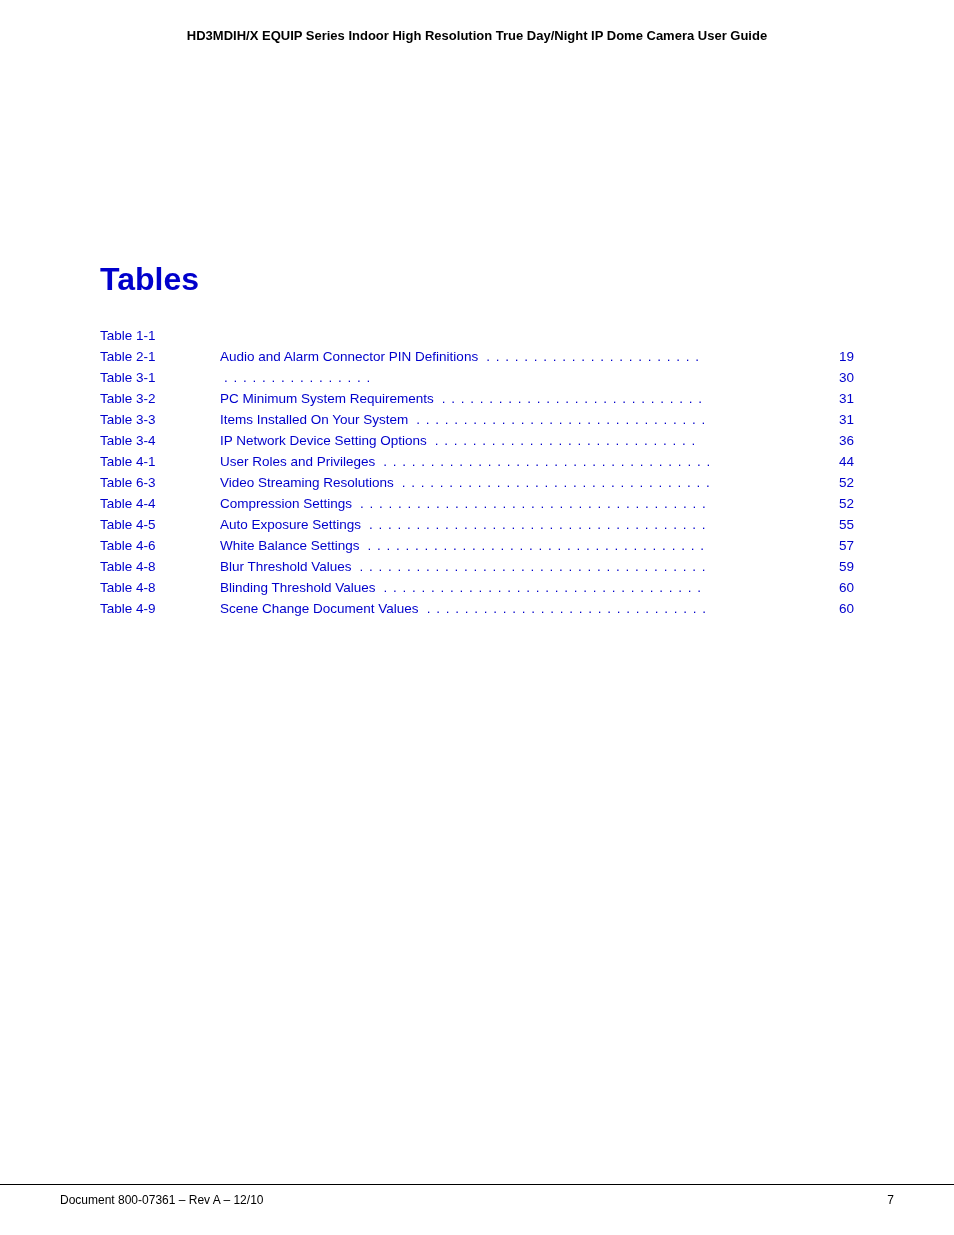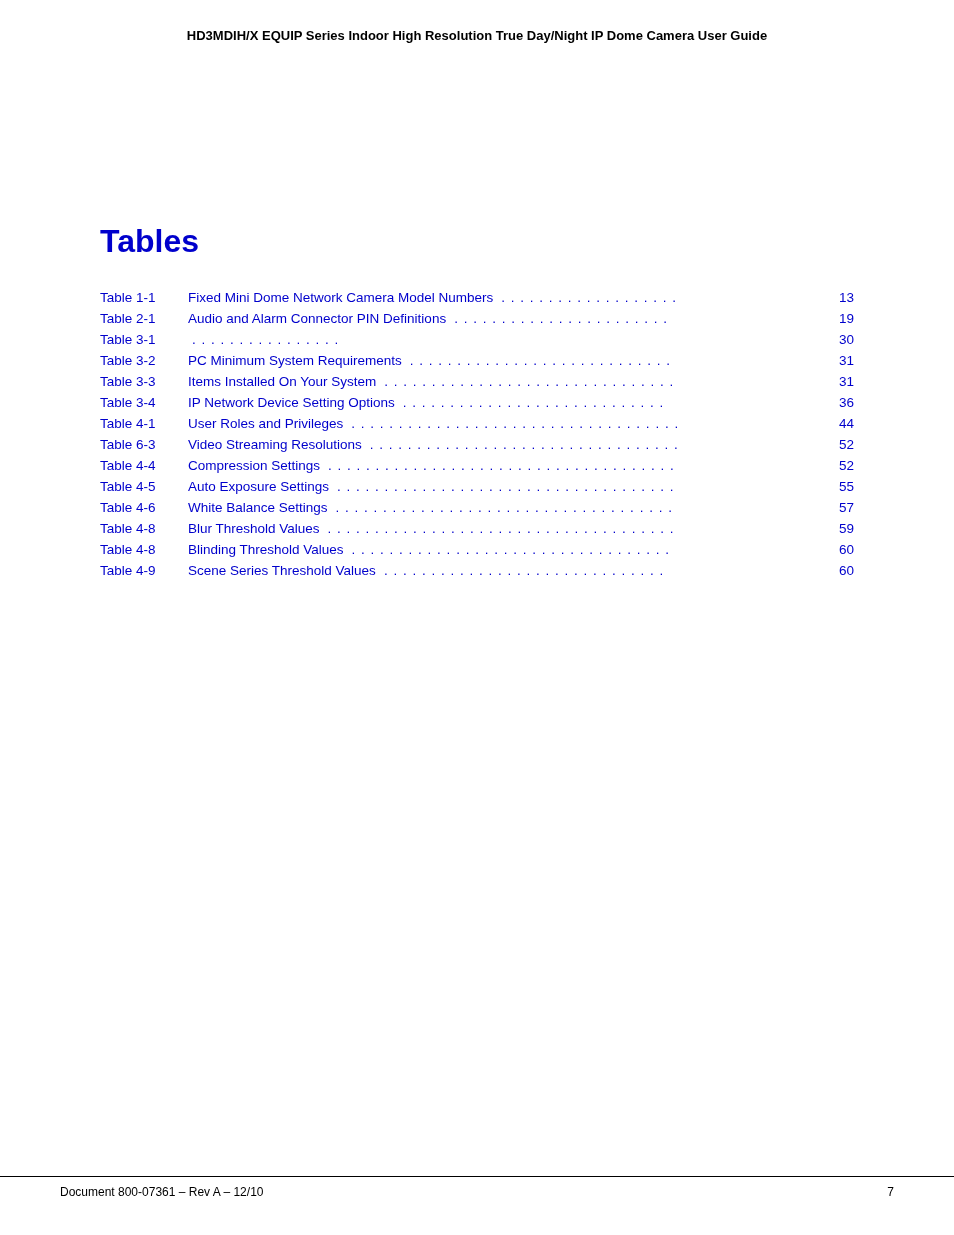--- a/index.html
+++ b/index.html
@@ -26,32 +26,34 @@
 
     .page-content {
       padding: 180px 100px 80px 100px;
     }
 
     .section-title {
       font-size: 32px;
       font-weight: bold;
       color: #0000cc;
       margin-bottom: 30px;
+      margin-top: 38px;
     }
 
     .toc-list {
       list-style: none;
       margin-top: 20px;
     }
 
     .toc-item {
       display: flex;
       align-items: flex-end;
       margin-bottom: 6px;
       font-size: 13.5px;
+      gap: 32px;
     }
 
     .toc-label {
       color: #0000cc;
       white-space: nowrap;
       min-width: 80px;
       margin-right: 8px;
       text-decoration: none;
       cursor: pointer;
     }
@@ -80,21 +82,21 @@
 
     .toc-page {
       color: #0000cc;
       white-space: nowrap;
       min-width: 20px;
       text-align: right;
     }
 
     .page-footer {
       position: absolute;
-      bottom: 36px;
+      bottom: 28px;
       left: 0;
       right: 0;
       display: flex;
       justify-content: space-between;
       align-items: center;
       padding: 0 60px;
       border-top: 1px solid #000;
       padding-top: 8px;
     }
 
@@ -114,25 +116,20 @@
 <div class="page-header">
   <span>HD3MDIH/X EQUIP Series Indoor High Resolution True Day/Night IP Dome Camera User Guide</span>
 </div>
 
 <div class="page-content">
   <div class="section-title">Tables</div>
 
   <ul class="toc-list" id="toc-list">
   <li class="toc-item">
         <a class="toc-label" href="#">Table 1-1</a>
-        <a class="toc-title" href="#">
-          <span class="toc-title-text">Fixed Mini Dome Network Camera Model Numbers</span>
-          <span class="toc-dots">. . . . . . . . . . . . . . . . . . .</span>
-          <span class="toc-page">13</span>
-        </a>
       </li>
       <li class="toc-item">
         <a class="toc-label" href="#">Table 2-1</a>
         <a class="toc-title" href="#">
           <span class="toc-title-text">Audio and Alarm Connector PIN Definitions</span>
           <span class="toc-dots">. . . . . . . . . . . . . . . . . . . . . . .</span>
           <span class="toc-page">19</span>
         </a>
       </li>
       <li class="toc-item">
@@ -218,21 +215,21 @@
         <a class="toc-label" href="#">Table 4-8</a>
         <a class="toc-title" href="#">
           <span class="toc-title-text">Blinding Threshold Values</span>
           <span class="toc-dots">. . . . . . . . . . . . . . . . . . . . . . . . . . . . . . . . . .</span>
           <span class="toc-page">60</span>
         </a>
       </li>
       <li class="toc-item">
         <a class="toc-label" href="#">Table 4-9</a>
         <a class="toc-title" href="#">
-          <span class="toc-title-text">Scene Series Threshold Values</span>
+          <span class="toc-title-text">Scene Change Document Values</span>
           <span class="toc-dots">. . . . . . . . . . . . . . . . . . . . . . . . . . . . . .</span>
           <span class="toc-page">60</span>
         </a>
       </li>
     </ul>
 </div>
 
 <div class="page-footer">
   <span class="footer-text">Document 800-07361 – Rev A – 12/10</span>
   <span class="footer-page">7</span>

